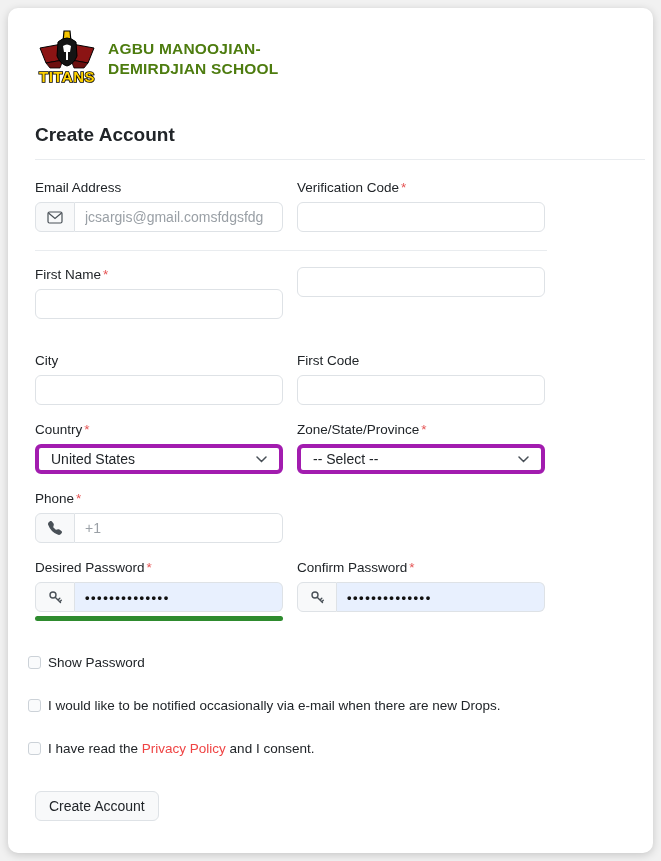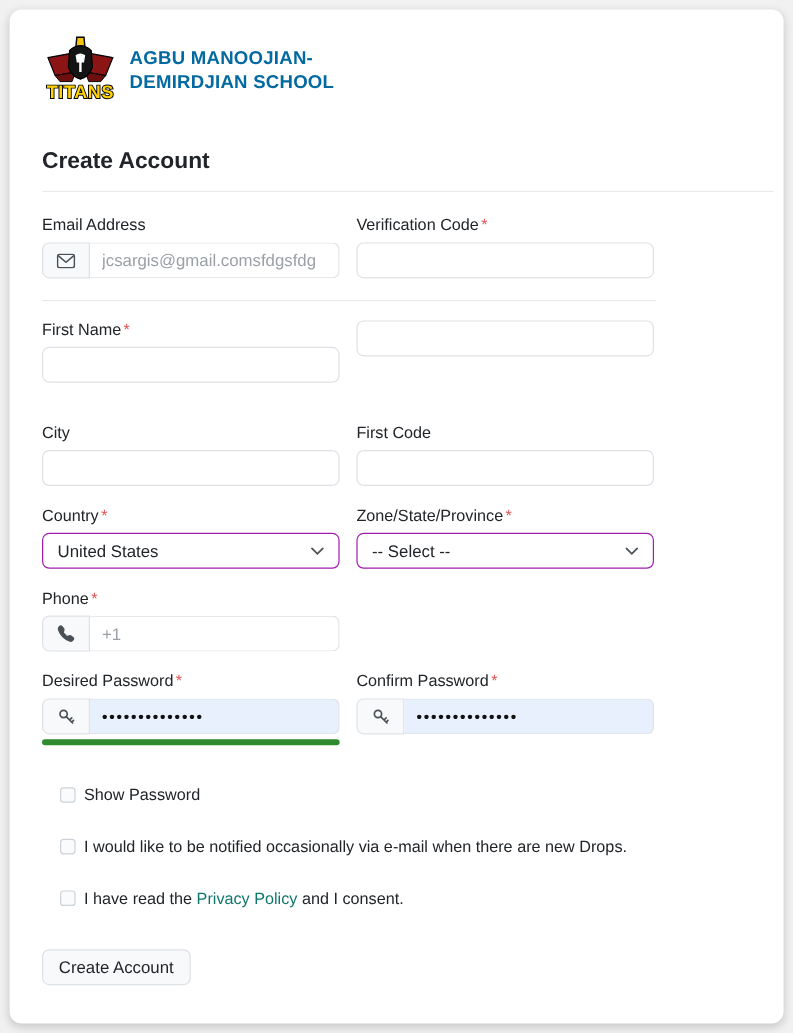--- a/index.html
+++ b/index.html
@@ -51,35 +51,35 @@
   }
   .input-group .text-input { border-left: none; border-radius: 0 6px 6px 0; }
 
   
   .pw-input { background: #e8f0fe; color: #111; font-size: 13px; font-weight: bold; letter-spacing: 1.5px; }
   .strength-bar { height: 5px; border-radius: 3px; margin-top: 4px; width: 100%; }
 
   
   .select {
     width: 100%; height: 30px;
-    border: 1px solid #a21caf; border-radius: 6px;
+    border: 4px solid #a21caf; border-radius: 6px;
     padding: 0 12px; font-size: 14px; color: #212529;
     display: flex; align-items: center; justify-content: space-between;
     background: #fff; cursor: default;
   }
 
   
-  .check-row { display: flex; align-items: center; gap: 7px; font-size: 13.5px; color: #212529; margin-left: 22px; margin-bottom: 28px; }
+  .check-row { display: flex; align-items: center; gap: 7px; font-size: 13.5px; color: #212529; margin-left: 0; margin-bottom: 28px; }
   .check-row.first { margin-top: 34px; }
   .checkbox {
     width: 13px; height: 13px; flex: 0 0 auto;
     border: 1px solid #ccd2d8; border-radius: 3px;
     background: #fafbfc; display: inline-block;
   }
-  .privacy-link { color: #0f766e; }
+  .privacy-link { color: #ef4444; }
 
   
   .submit-btn {
     margin-left: 7px; margin-top: 7px;
     padding: 6px 13px; font-size: 14px; color: #212529;
     background: #f8f9fa; border: 1px solid #dee2e6; border-radius: 6px;
     font-family: "Liberation Sans", sans-serif; cursor: pointer;
   }
 
   .icon-svg { display: block; }
@@ -99,21 +99,21 @@
       <polygon points="52,33 35,30 38,38 48,38" fill="#6d0f0f" stroke="#000" stroke-width="0.8"></polygon>
 
       <path d="M28 1 L34 1 L35 12 L27 12 Z" fill="#f5c400" stroke="#000" stroke-width="1.2"></path>
 
       <path d="M22 12 Q31 4 40 12 L41 26 Q38 34 31 36 Q24 34 21 26 Z" fill="#141414" stroke="#000" stroke-width="1"></path>
 
       <path d="M27 16 Q31 13 35 16 L34 22 L32 22 L32 30 L30 30 L30 22 L28 22 Z" fill="#fff"></path>
 
       <text x="31" y="52" text-anchor="middle" font-family="Liberation Sans, sans-serif" font-size="15" font-weight="bold" fill="#ffd200" stroke="#000" stroke-width="1.6" paint-order="stroke" letter-spacing="0.5">TITANS</text>
     </svg>
-    <div class="school-name" style="color: #0369a1;">
+    <div class="school-name" style="color: #4d7c0f;">
       <div>AGBU MANOOJIAN-</div>
       <div>DEMIRDJIAN SCHOOL</div>
     </div>
   </div>
 
   
   <div class="page-title">Create Account</div>
   <hr class="divider-full">
 
   <div class="form-area">

